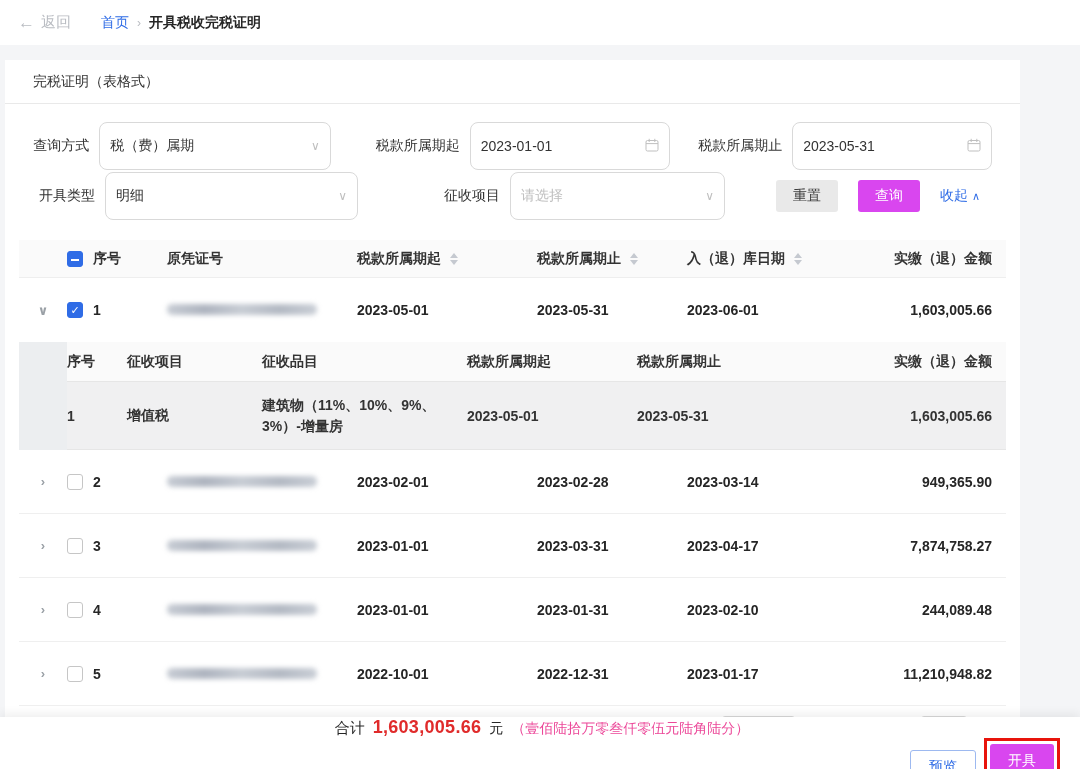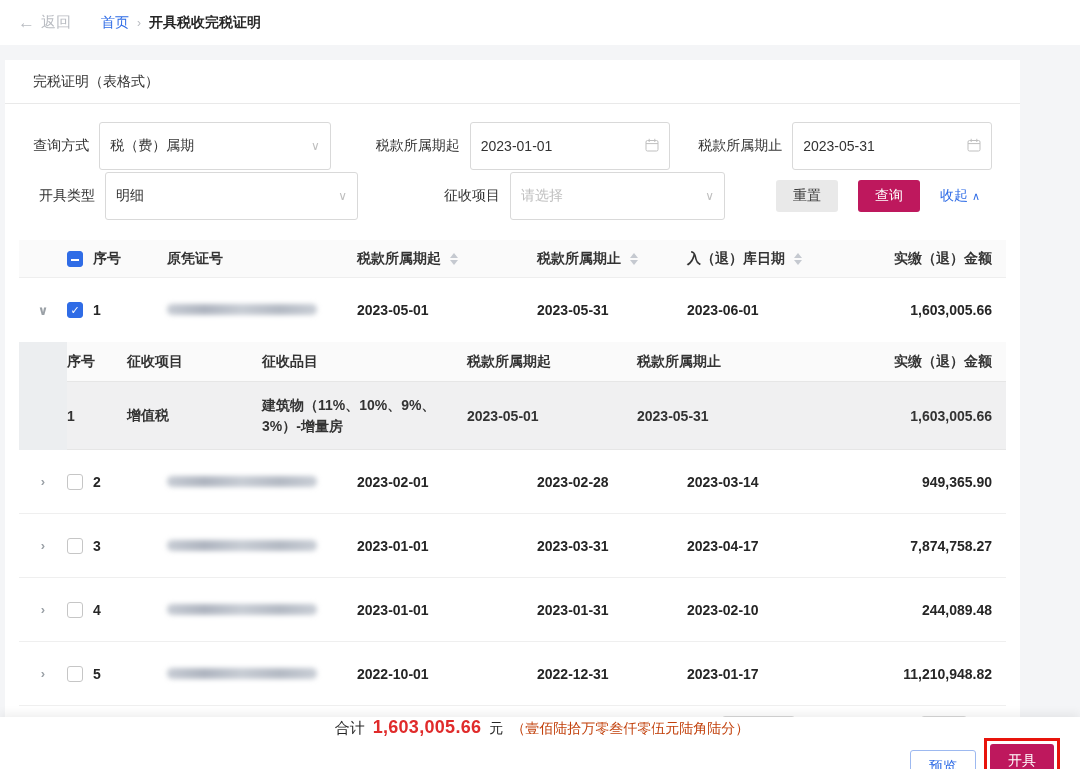--- a/index.html
+++ b/index.html
@@ -26,32 +26,32 @@
   .tab.active { color:#2f6ce6; }
   .tab.active:after { content:""; position:absolute; left:0; right:0; bottom:0; height:2px; background:#2f6ce6; }
   .info-ic { width:15px; height:15px; border:1px solid #2f6ce6; border-radius:50%; color:#2f6ce6;
     font-size:10px; font-style:italic; display:inline-flex; align-items:center; justify-content:center; }
 
   
   .filters { padding:18px 28px 16px 28px; }
   .frow { display:flex; align-items:center; margin-bottom:2px; }
   .flabel { font-size:14px; color:#333; text-align:right; margin-right:10px; white-space:nowrap; }
   .w1 { width:62px; } .w2 { width:96px; }
-  .ctrl { height:48px; border:1px solid #d9d9d9; border-radius:3px; background:#fff;
+  .ctrl { height:48px; border:1px solid #d9d9d9; border-radius:8px; background:#fff;
     display:flex; align-items:center; padding:16px 10px; font-size:14px; color:#333; }
   .ctrl .grow { flex:1; }
   .ctrl .caret, .ctrl .cal { color:#bfbfbf; font-size:12px; margin-left:6px; }
   .sel1 { width:253px; } .sel2 { width:215px; } .date { width:218px; }
   .placeholder { color:#bfbfbf; }
   .gap1 { width:46px; } .gap2 { width:28px; }
   .btns { margin-left:auto; display:flex; align-items:center; gap:20px; padding-right:12px; }
   .btn { height:32px; min-width:62px; padding:0 16px; border-radius:3px; font-size:14px;
     display:inline-flex; align-items:center; justify-content:center; cursor:pointer; border:none; }
   .btn.gray { background:#e9e9e9; color:#3d3d3d; }
-  .btn.blue { background:#be185d; color:#fff; }
+  .btn.blue { background:#d946ef; color:#fff; }
   .link { color:#2f6ce6; font-size:14px; cursor:pointer; display:flex; align-items:center; gap:4px; }
   .link .up { font-size:11px; }
 
   
   .tbl { margin:4px 14px 0 14px;font-weight:bold; }
   .trow { display:flex; align-items:center; }
   .c-chev { width:48px; display:flex; justify-content:center; color:#9aa0a6; font-size:13px; cursor:pointer; }
   .c-seq { width:100px; display:flex; align-items:center; gap:10px; }
   .c-vch { width:190px; } .c-ps { width:180px; } .c-pe { width:150px; } .c-dt { width:190px; }
   .c-amt { flex:1; text-align:right; padding-right:14px; }
@@ -91,21 +91,21 @@
   .jump { display:flex; gap:8px; }
   .jinput { width:46px; height:28px; border:1px solid #d9d9d9; border-radius:3px; display:flex;
     align-items:center; justify-content:center; color:#333; background:#fff; }
 
   
   .bottombar { position:absolute; left:0; top:717px; width:1080px; height:52px; background:#fff;
     box-shadow:0 -3px 10px rgba(0,0,0,.07); display:flex; align-items:center; padding:0 20px 0 24px; z-index:5;flex-direction:column; }
   .sum { display:flex; align-items:baseline; gap:8px; font-size:14px; color:#262626; }
   .sum .lbl { font-size:15px; }
   .sum .amt { color:#e02b2b; font-weight:700; font-size:18px; letter-spacing:.3px; }
-  .sum .words { color:#c2410c; }
+  .sum .words { color:#ec4899; }
   .actions { margin-left:auto; display:flex; align-items:flex-end; gap:8px; }
   .btn.outline { background:#fff; border:1px solid #9db9f0; color:#2f6ce6; height:34px; min-width:66px; }
   .redbox { border:3px solid #e8140c; padding:3px; display:inline-flex; }
   .btn.issue { height:34px; min-width:64px; }
 </style>
 </head>
 <body>
 
 <div class="page">
 

